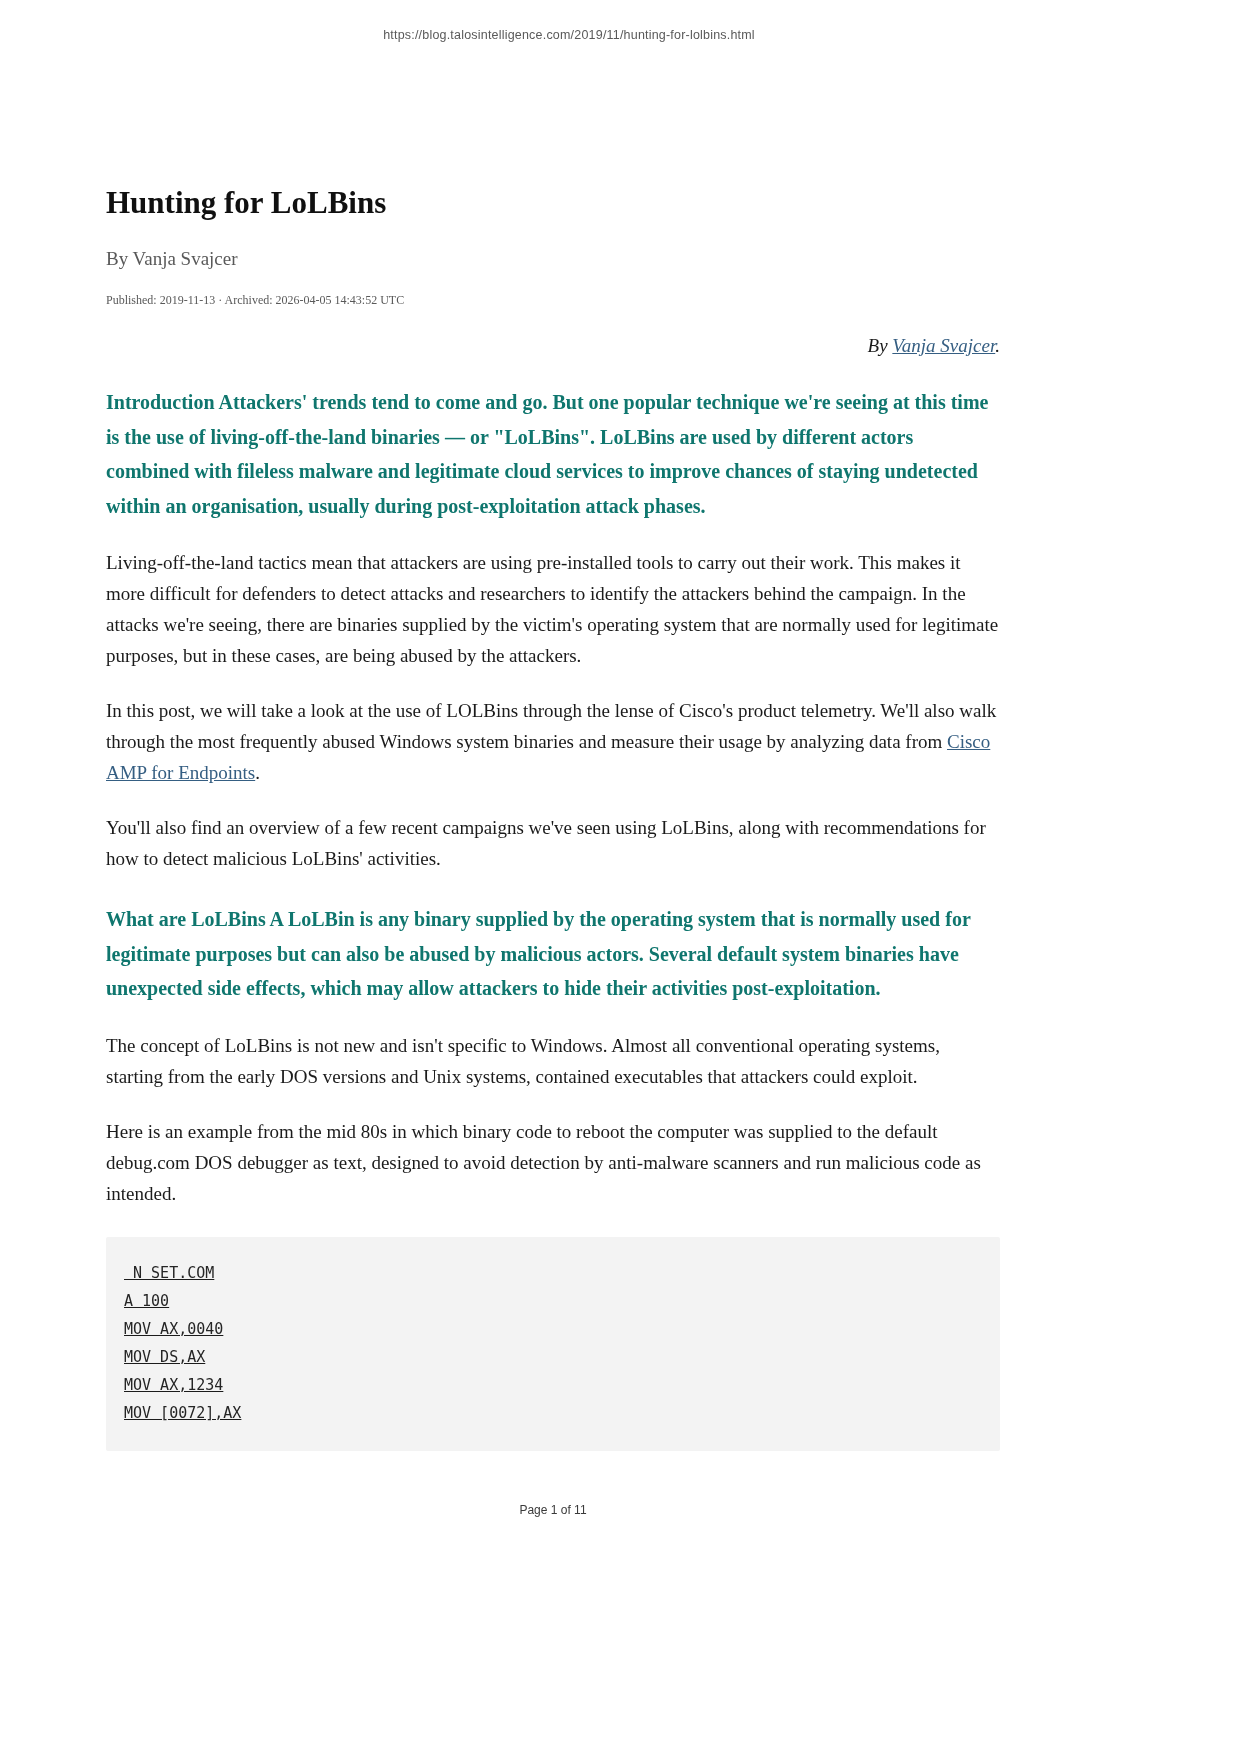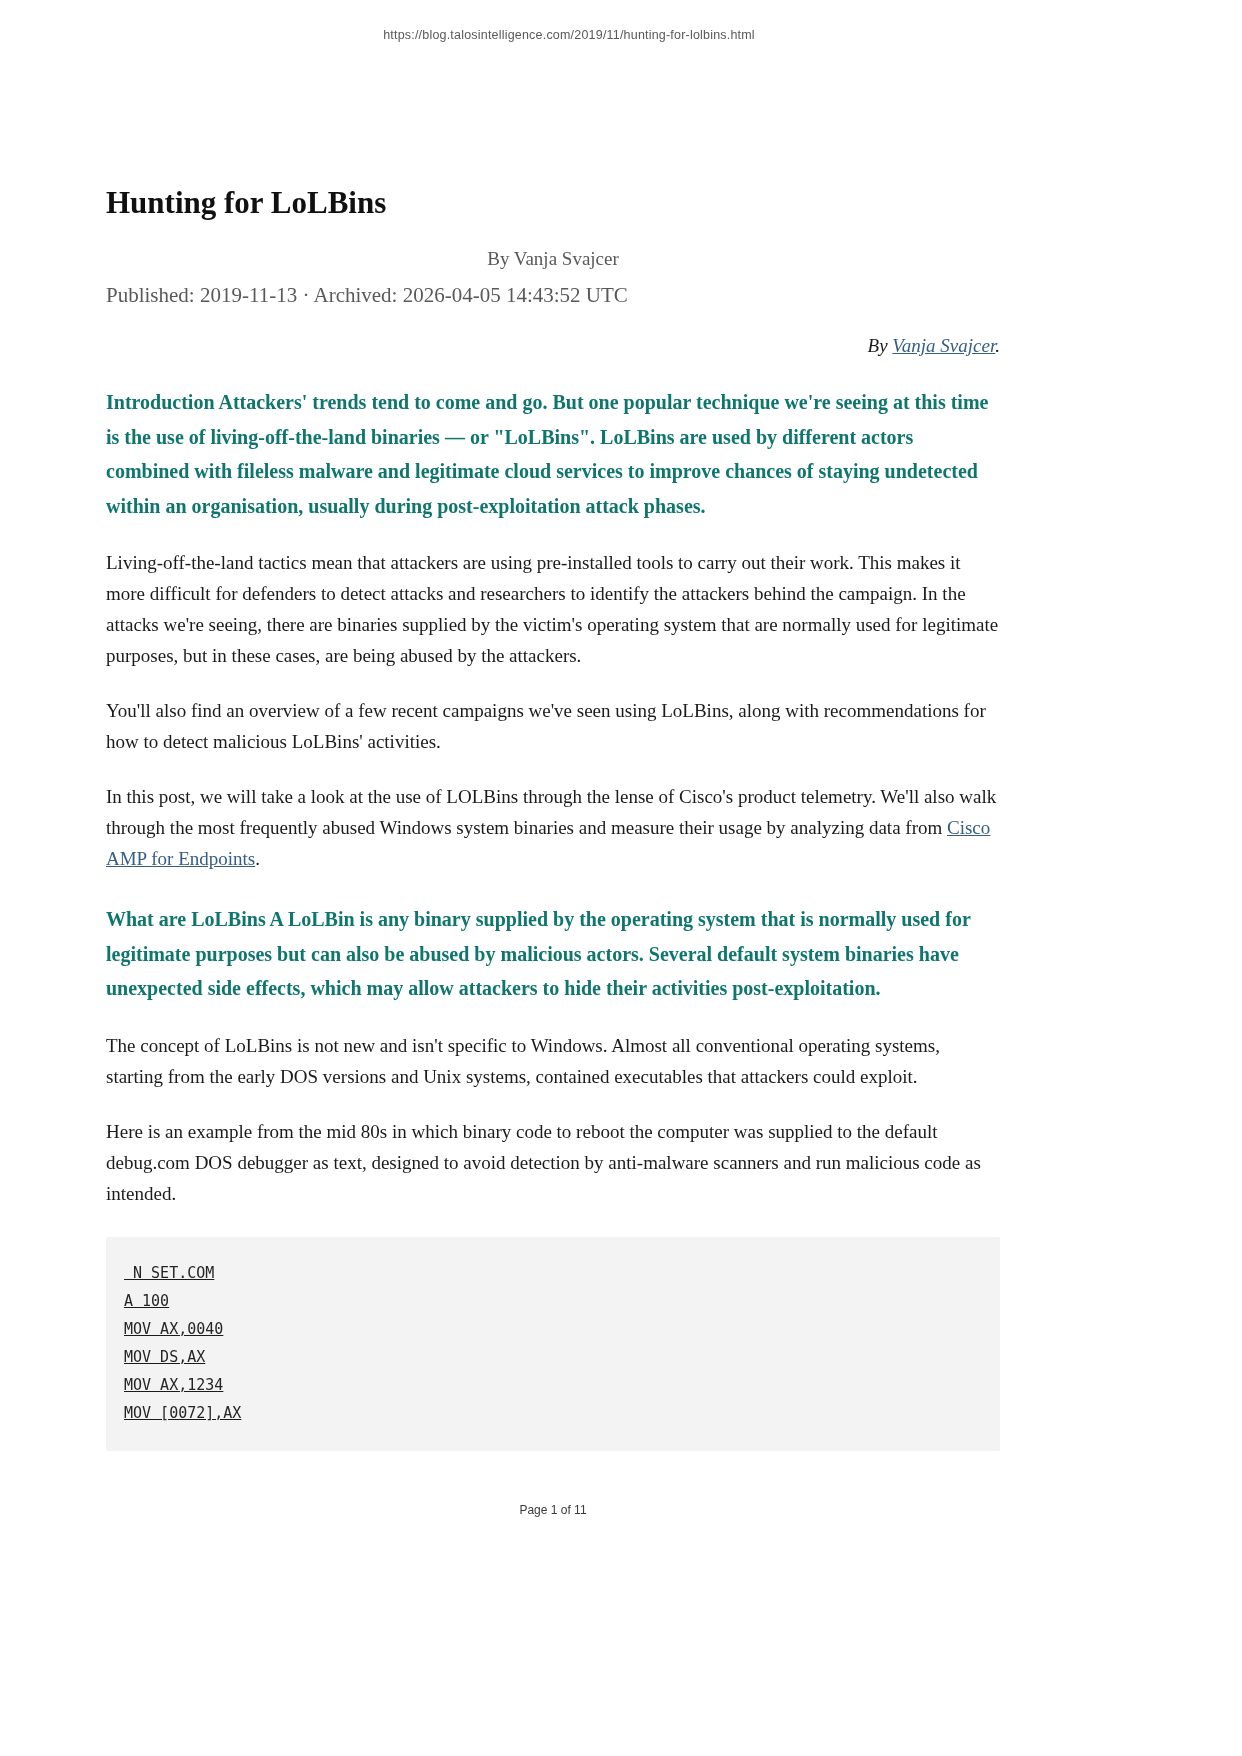--- a/index.html
+++ b/index.html
@@ -38,25 +38,24 @@
     font-size: 31px;
     line-height: 1.2;
     font-weight: 700;
     color: #101010;
     font-family: "Liberation Serif", serif;
   }
   .byline {
     margin-top: 27px;
     font-size: 19px;
     color: var(--muted-color);
-    text-align: center;
   }
   .published-line {
-    margin-top: 13px;
-    font-size: 21px;
+    margin-top: 23px;
+    font-size: 12px;
     color: var(--muted-color);
   }
   .author-line {
     margin-top: 27px;
     font-size: 19px;
     font-style: italic;
     color: var(--text-color);
     text-align: right;
   }
   .link {
@@ -110,23 +109,23 @@
   <p class="byline">By Vanja Svajcer</p>
 
   <p class="published-line">Published: 2019-11-13 · Archived: 2026-04-05 14:43:52 UTC</p>
 
   <p class="author-line"><em><span>By </span><a class="link" href="#">Vanja Svajcer</a><span>.</span></em></p>
 
   <p class="heading-para">Introduction Attackers' trends tend to come and go. But one popular technique we're seeing at this time is the use of living-off-the-land binaries — or "LoLBins". LoLBins are used by different actors combined with fileless malware and legitimate cloud services to improve chances of staying undetected within an organisation, usually during post-exploitation attack phases.</p>
 
   <p class="para">Living-off-the-land tactics mean that attackers are using pre-installed tools to carry out their work. This makes it more difficult for defenders to detect attacks and researchers to identify the attackers behind the campaign. In the attacks we're seeing, there are binaries supplied by the victim's operating system that are normally used for legitimate purposes, but in these cases, are being abused by the attackers.</p>
 
+  <p class="para"><span>In this post, we will take a look at the use of LOLBins through the lense of Cisco's product telemetry. We'll also walk through the most frequently abused Windows system binaries and measure their usage by analyzing data from </span><a class="link" href="#">Cisco AMP for Endpoints</a><span>.</span></p>
+
   <p class="para">You'll also find an overview of a few recent campaigns we've seen using LoLBins, along with recommendations for how to detect malicious LoLBins' activities.</p>
-
-  <p class="para"><span>In this post, we will take a look at the use of LOLBins through the lense of Cisco's product telemetry. We'll also walk through the most frequently abused Windows system binaries and measure their usage by analyzing data from </span><a class="link" href="#">Cisco AMP for Endpoints</a><span>.</span></p>
 
   <p class="heading-para">What are LoLBins A LoLBin is any binary supplied by the operating system that is normally used for legitimate purposes but can also be abused by malicious actors. Several default system binaries have unexpected side effects, which may allow attackers to hide their activities post-exploitation.</p>
 
   <p class="para">The concept of LoLBins is not new and isn't specific to Windows. Almost all conventional operating systems, starting from the early DOS versions and Unix systems, contained executables that attackers could exploit.</p>
 
   <p class="para">Here is an example from the mid 80s in which binary code to reboot the computer was supplied to the default debug.com DOS debugger as text, designed to avoid detection by anti-malware scanners and run malicious code as intended.</p>
 
   <div class="code-block">
     <div class="code-line"> N SET.COM</div>
     <div class="code-line">A 100</div>

